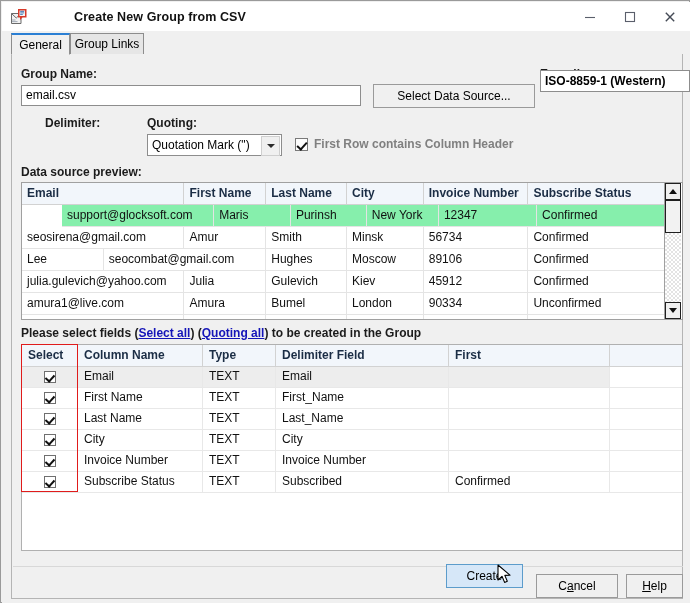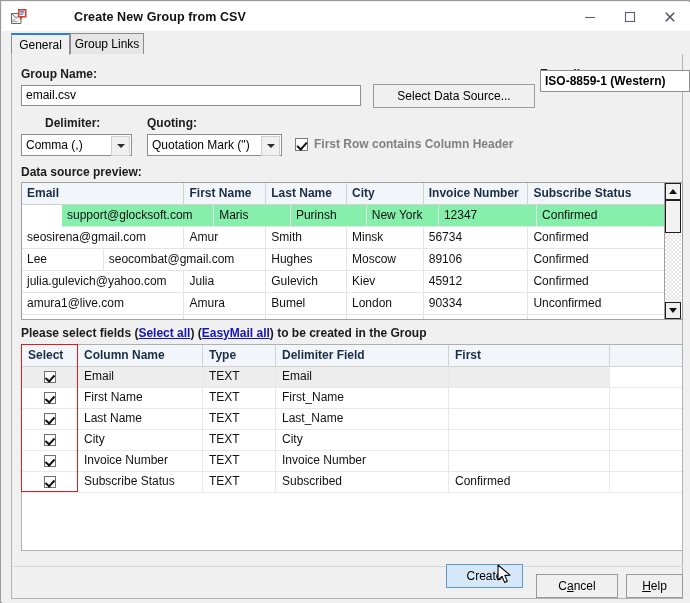--- a/index.html
+++ b/index.html
@@ -265,26 +265,20 @@
       <div class="btn" style="left:361px;top:30px;width:162px;">
         <span>Select Data Source...</span>
       </div>
 
       <div class="lbl" style="left:528px;top:13px;">Encoding:</div>
       <div class="combo" style="left:528px;top:16px;width:150px;font-weight:bold;">
         <div class="cv">ISO-8859-1 (Western)</div>
       </div>
 
       <div class="lbl" style="left:9px;top:62px;margin-left:24px;">Delimiter:</div>
-      <div class="combo" style="left:9px;top:80px;width:111px;">
-        <div class="cv">Comma (,)</div>
-        <div class="arrowbox">
-            <span class="caret"></span>
-          </div>
-      </div>
 
       <div class="lbl" style="left:135px;top:62px;">Quoting:</div>
       <div class="combo" style="left:135px;top:80px;width:135px;">
         <div class="cv">Quotation Mark (")</div>
         <div class="arrowbox">
             <span class="caret"></span>
           </div>
       </div>
 
       <div class="chk" style="left:283px;top:84px;"></div>
@@ -359,21 +353,21 @@
             </div>
           <div class="sb-thumb"></div>
           <div class="sb-track"></div>
           <div class="sb-btn sb-down">
               <span class="tri-down"></span>
             </div>
         </div>
       </div>
 
       <div class="lbl" style="left:9px;top:272px;">
-        <span>Please select fields (</span><span class="lnk">Select all</span><span>) (</span><span class="lnk">EasyMail all</span><span>) to be created in the Group</span>
+        <span>Please select fields (</span><span class="lnk">Select all</span><span>) (</span><span class="lnk">Quoting all</span><span>) to be created in the Group</span>
       </div>
 
       <div class="fgrid" style="left:9px;top:290px;width:662px;height:207px;">
         <div class="f-hdr">
           <div class="hc" style="width:56px;">Select</div>
           <div class="hc" style="width:125px;">Column Name</div>
           <div class="hc" style="width:73px;">Type</div>
           <div class="hc" style="width:173px;">Delimiter Field</div>
           <div class="hc" style="width:161px;">First</div>
         </div>

